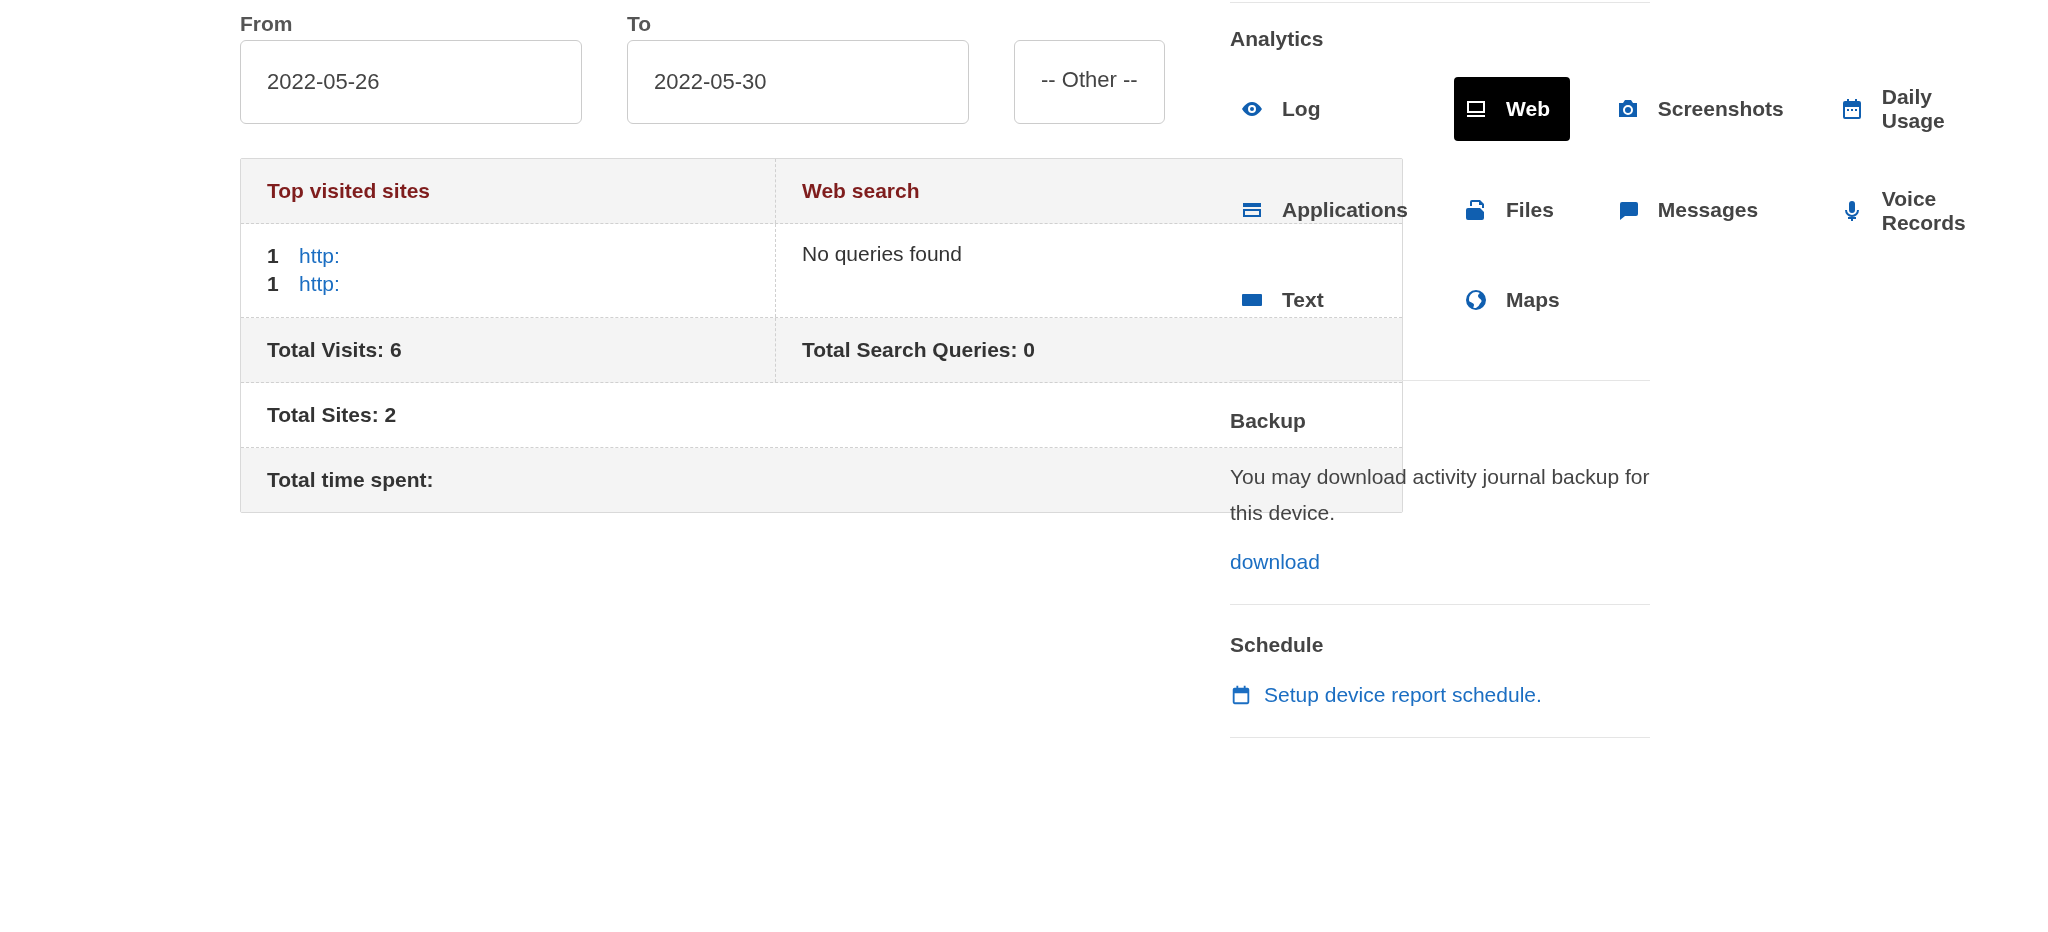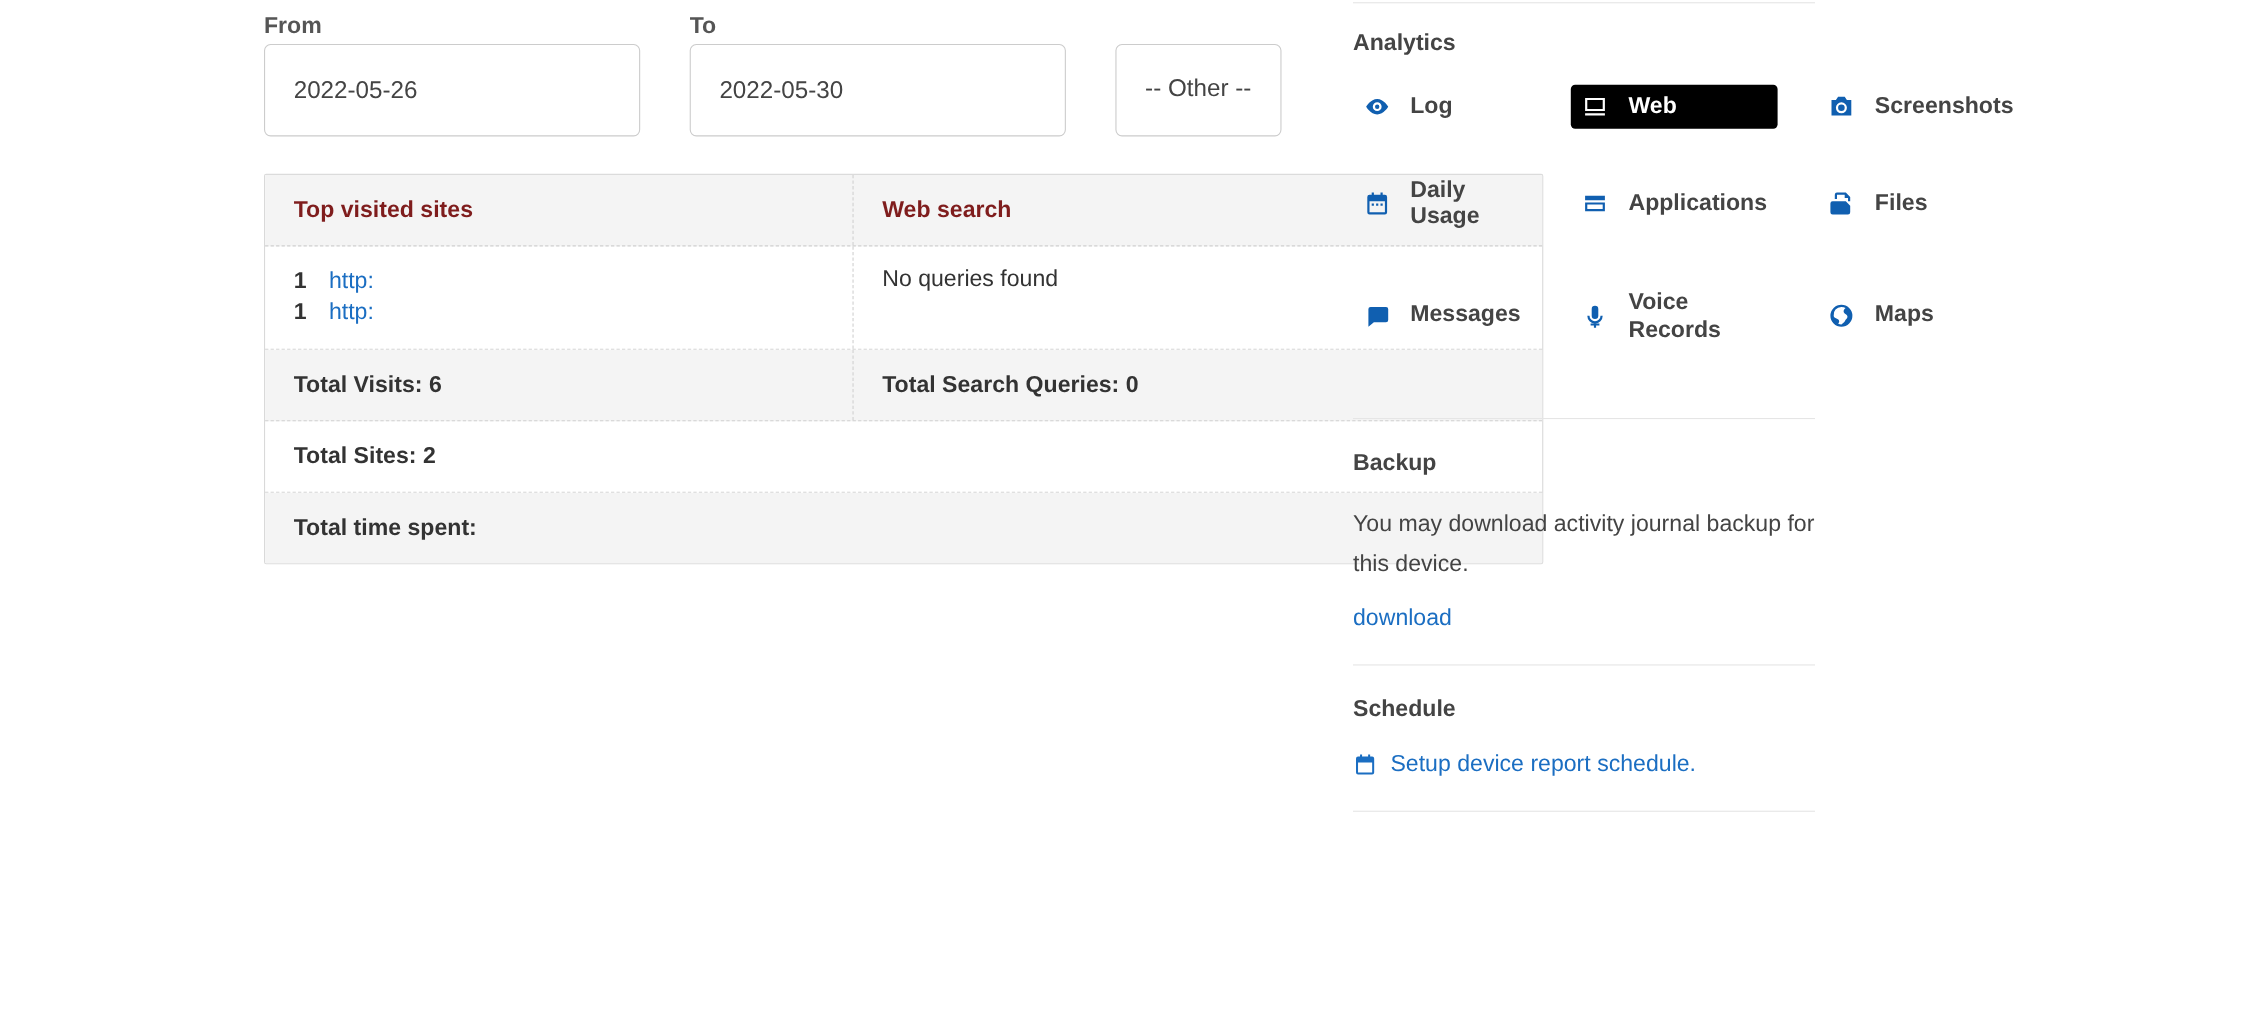--- a/index.html
+++ b/index.html
@@ -117,21 +117,21 @@
   }
   .side-heading {
     font-size: 21px;
     font-weight: 700;
     color: #444;
     margin-bottom: 26px;
     margin-top: 6px;
   }
   .analytics-grid {
     display: grid;
-    grid-template-columns: 1fr 1fr 1fr;
+    grid-template-columns: 1fr 1fr 1fr 1fr;
     column-gap: 22px;
     row-gap: 11px;
     margin-bottom: 30px;
     gap: 36px;
   }
   .nav-item {
     display: flex;
     align-items: center;
     gap: 18px;
     padding: 8px 10px;
@@ -307,20 +307,28 @@
             <svg viewBox="0 0 24 24">
                 <path d="M12 2a3 3 0 013 3v6a3 3 0 01-6 0V5a3 3 0 013-3zm7 9a7 7 0 01-14 0h2a5 5 0 0010 0h2zm-6 9v2h-2v-2H8v-2h8v2h-3z"></path>
               </svg>
           </span>
           <span class="label-wrap">
             <span>Voice</span>
             <span>Records</span>
           </span>
         </div>
 
+        <div class="nav-item">
+          <span class="icon">
+            <svg viewBox="0 0 24 24">
+                <path d="M3 6h18a1 1 0 011 1v10a1 1 0 01-1 1H3a1 1 0 01-1-1V7a1 1 0 011-1zm2 3h2v2H5V9zm4 0h2v2H9V9zm4 0h2v2h-2V9zm4 0h2v2h-2V9zM7 13h10v2H7v-2z"></path>
+              </svg>
+          </span>
+          <span>Text</span>
+        </div>
 
         <div class="nav-item">
           <span class="icon">
             <svg viewBox="0 0 24 24">
                 <path d="M12 2a10 10 0 100 20 10 10 0 000-20zm0 2c1.4 0 2.7.4 3.8 1-1 .8-1.8 1.9-1.8 3 0 1.3 1 2 2 2.7.8.6 1.5 1.1 1.5 2.3 0 1-.7 1.8-1.5 2.5A8 8 0 0112 20c-1 0-2-.2-2.9-.6.5-.8.9-1.7.9-2.4 0-1.5-1.3-2-2.5-2.5C6.3 14 5 13.5 5 12a7 7 0 017-8z"></path>
               </svg>
           </span>
           <span>Maps</span>
         </div>
 

